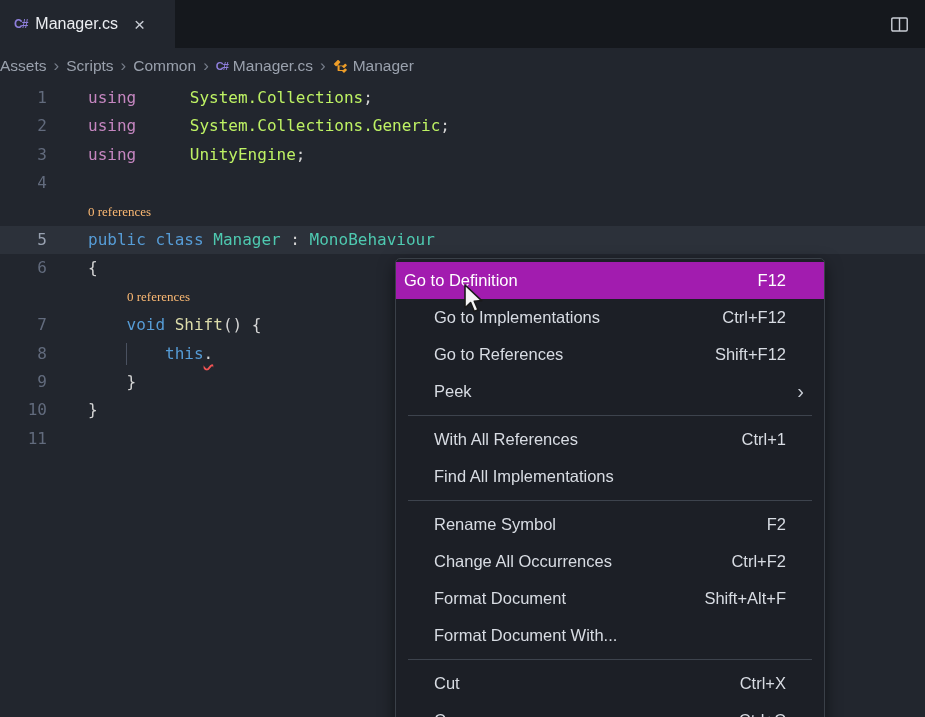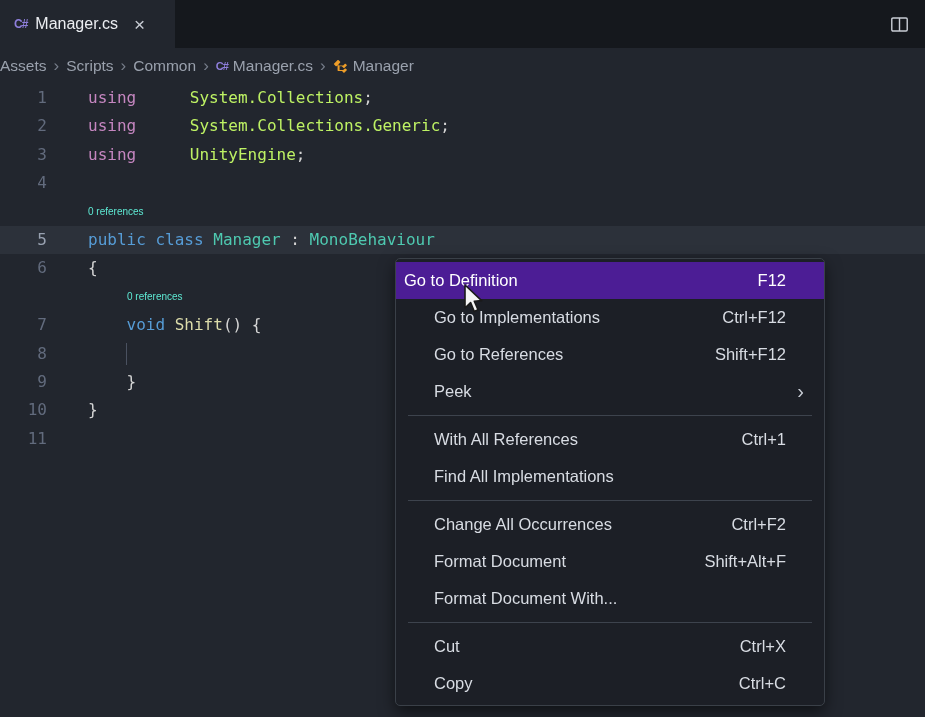--- a/index.html
+++ b/index.html
@@ -50,21 +50,21 @@
   .row { display:flex; height:28.4px; line-height:28.4px; position:relative; }
   .row.hl { background:rgba(185,200,225,0.07); }
   .row.hl .gutter { color:#98a1b0; }
   .gutter {
     width:47px; flex:none; text-align:right;
     color:#626b7d; user-select:none; cursor:pointer;
   }
   .content { padding-left:41px; white-space:pre; color:#d4d4d4; }
   .lens {
     padding-left:41px; line-height:28.4px; cursor:pointer;
-    font-family:Liberation Sans, sans-serif; font-size:10px; color:#5eead4;
+    font-family:Liberation Serif, serif; font-size:13px; color:#fdba74;
   }
   .lens.indent1 { padding-left:80px; }
   .tok-kw  { color:#c586c0; }
   .tok-kwb { color:#569cd6; }
   .tok-ns  { color:#bef264;margin-left:44px; }
   .tok-ty  { color:#4ec9b0; }
   .tok-fn  { color:#dcdcaa; }
   .tok-pl  { color:#d4d4d4; }
   .tok-err {
     color:#d4d4d4;
@@ -80,21 +80,21 @@
     position:absolute; left:395px; top:258px; width:430px;
     background:#1c1f26; border:1px solid #3a4048; border-radius:5px;
     box-shadow:0 6px 16px rgba(0,0,0,0.55);
     padding:3px 0; z-index:10;
   }
   .menu-item {
     height:37px; display:flex; align-items:center; justify-content:space-between;
     padding:0 38px; position:relative; cursor:pointer;
     color:#d8dce3; font-size:16.5px;
   }
-  .menu-item.selected { background:#4c1d95; color:#ffffff;padding-left:8px; }
+  .menu-item.selected { background:#a21caf; color:#ffffff;padding-left:8px; }
   .menu-label { pointer-events:none; }
   .shortcut { margin-left:30px; pointer-events:none; }
   .submenu-arrow {
     position:absolute; right:20px; top:50%; transform:translateY(-54%);
     font-size:20px; color:#c7ccd4;
   }
   .menu-sep { height:1px; background:#3d434d; margin:5px 12px; }
 
   
   .cursor { position:absolute; left:463px; top:284px; z-index:30; pointer-events:none; }
@@ -178,20 +178,21 @@
     <div class="row">
       <div class="gutter"></div>
       <div class="lens indent1">0 references</div>
     </div>
     <div class="row">
       <div class="gutter">7</div>
       <div class="content"><span class="tok-pl">    </span><span class="tok-kwb">void</span><span class="tok-pl"> </span><span class="tok-fn">Shift</span><span class="tok-pl">() {</span></div>
     </div>
     <div class="row">
       <div class="gutter">8</div>
+      <div class="content"><span class="tok-pl">        </span><span class="tok-kwb">this</span><span class="tok-err">.</span></div>
       <div class="guide"></div>
     </div>
     <div class="row">
       <div class="gutter">9</div>
       <div class="content"><span class="tok-pl">    }</span></div>
     </div>
     <div class="row">
       <div class="gutter">10</div>
       <div class="content"><span class="tok-pl">}</span></div>
     </div>
@@ -220,20 +221,24 @@
     </div>
     <div class="menu-sep"></div>
     <div class="menu-item">
       <div class="menu-label">With All References</div>
       <div class="shortcut">Ctrl+1</div>
     </div>
     <div class="menu-item">
       <div class="menu-label">Find All Implementations</div>
     </div>
     <div class="menu-sep"></div>
+    <div class="menu-item">
+      <div class="menu-label">Rename Symbol</div>
+      <div class="shortcut">F2</div>
+    </div>
     <div class="menu-item">
       <div class="menu-label">Change All Occurrences</div>
       <div class="shortcut">Ctrl+F2</div>
     </div>
     <div class="menu-item">
       <div class="menu-label">Format Document</div>
       <div class="shortcut">Shift+Alt+F</div>
     </div>
     <div class="menu-item">
       <div class="menu-label">Format Document With...</div>

